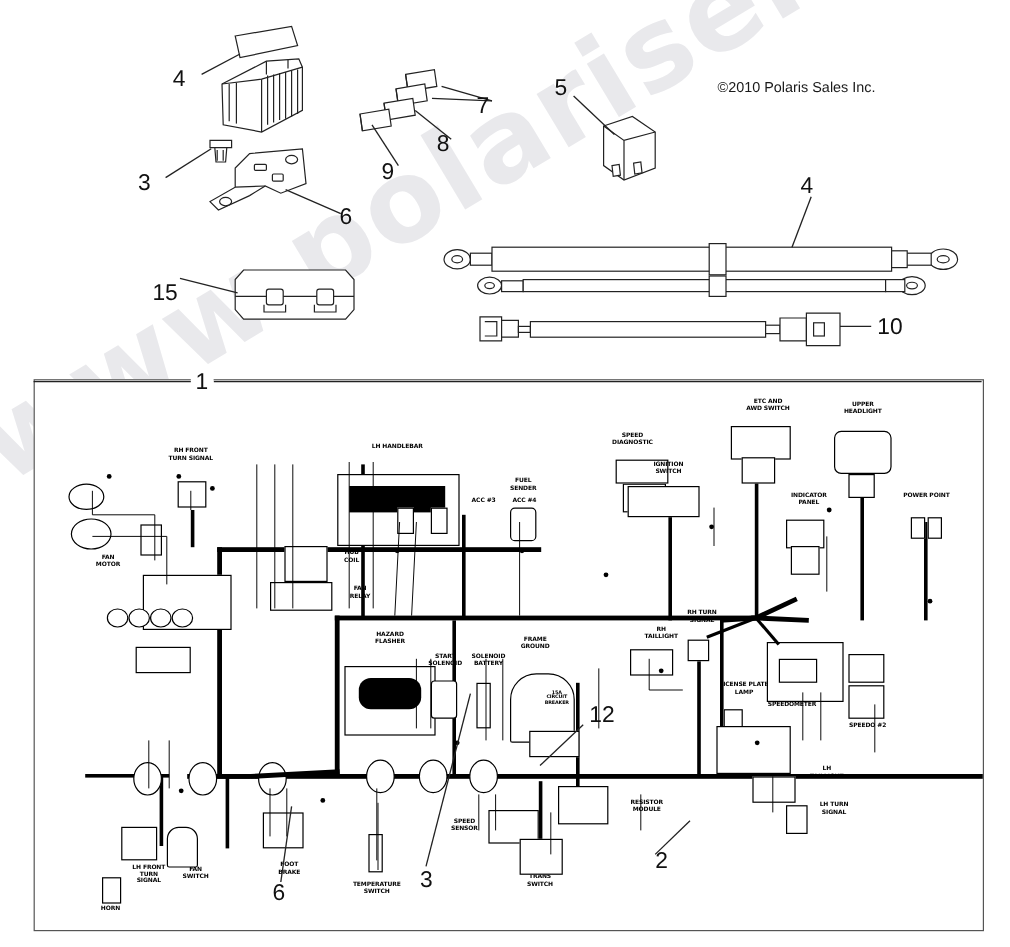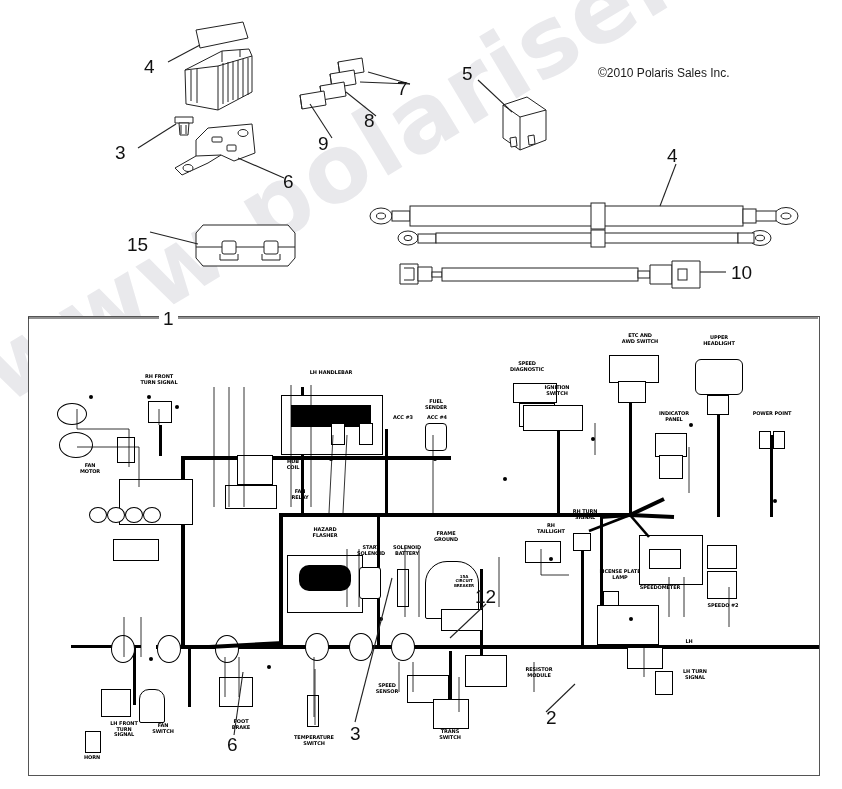--- a/index.html
+++ b/index.html
@@ -194,21 +194,21 @@
   <div class="cn" style="left:115px;top:142px">3</div>
   <div class="cn" style="left:283px;top:171px">6</div>
   <div class="cn" style="left:462px;top:63px">5</div>
   <div class="cn" style="left:667px;top:145px">4</div>
   <div class="cn" style="left:731px;top:262px">10</div>
   <div class="cn" style="left:127px;top:234px">15</div>
   <div class="cn" style="left:159px;top:308px;background:#fff;padding:0 4px;">1</div>
   <div class="cn" style="left:546px;top:707px">2</div>
   <div class="cn" style="left:350px;top:723px">3</div>
   <div class="cn" style="left:227px;top:734px">6</div>
-  <div class="cn" style="left:475px;top:586px">12</div>
+  <div class="cn" style="left:491px;top:586px">12</div>
 
   <div id="frame">
     <div class="inner">
 
       <div class="trunk" style="left:152px;top:139px;width:4px;height:191px"></div>
       <div class="trunk" style="left:152px;top:139px;width:270px;height:4px"></div>
       <div class="trunk" style="left:100px;top:169px;width:55px;height:3px"></div>
       <div class="trunk" style="left:250px;top:196px;width:4px;height:132px"></div>
       <div class="trunk" style="left:250px;top:196px;width:350px;height:4px"></div>
       <div class="trunk" style="left:272px;top:70px;width:3px;height:128px"></div>

